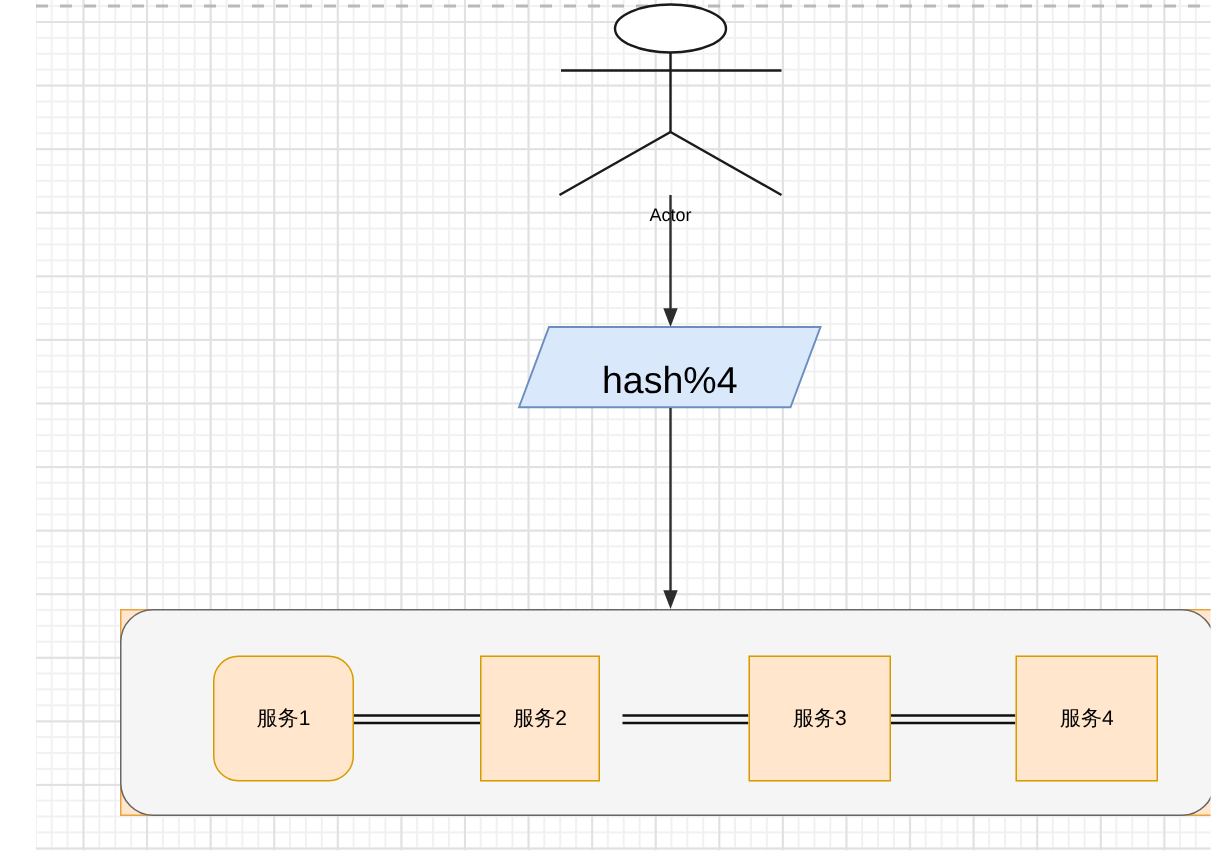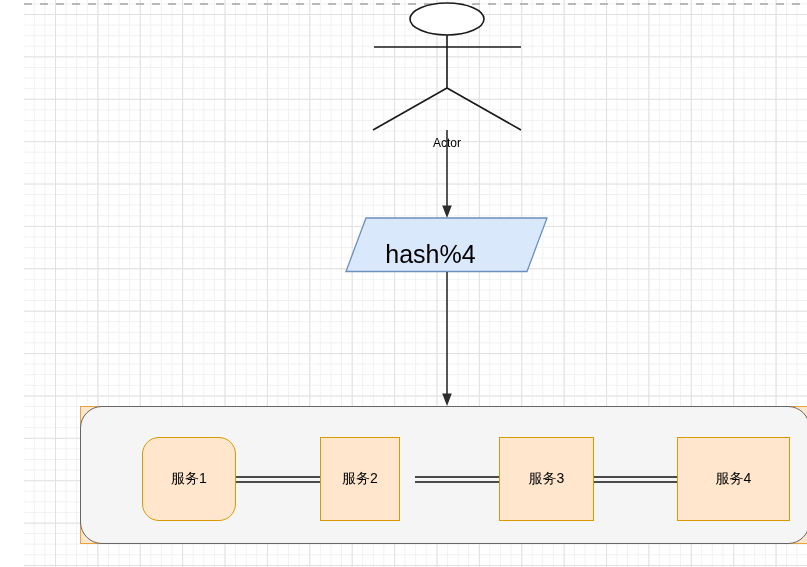--- a/index.html
+++ b/index.html
@@ -48,29 +48,29 @@
     position: absolute; top: 437px; height: 84px;
     box-sizing: border-box;
     background: #ffe6cc;
     border: 1px solid #d79b00;
     display: flex; align-items: center; justify-content: center;
     font-size: 14px; color: #000000;
   }
   .sb1 { left: 118px; width: 94px; border-radius: 17px; }
   .sb2 { left: 296px; width: 80px; }
   .sb3 { left: 475px; width: 95px; }
-  .sb4 { left: 653px; width: 113px; }
+  .sb4 { left: 653px; width: 95px; }
 
   .actor-label {
     position: absolute; left: 323px; top: 136px; width: 200px;
     text-align: center; font-size: 12px; color: #000000; line-height: 15px;
   }
 
   .hash-label {
-    position: absolute; left: 306px; top: 218px; width: 201px; height: 72px;
+    position: absolute; left: 322px; top: 218px; width: 201px; height: 72px;
     display: flex; align-items: center; justify-content: center;
     font-size: 25px; color: #000000;
   }
 </style>
 </head>
 <body>
 
 <div class="stage">
 
   <div class="pagebreak"></div>

